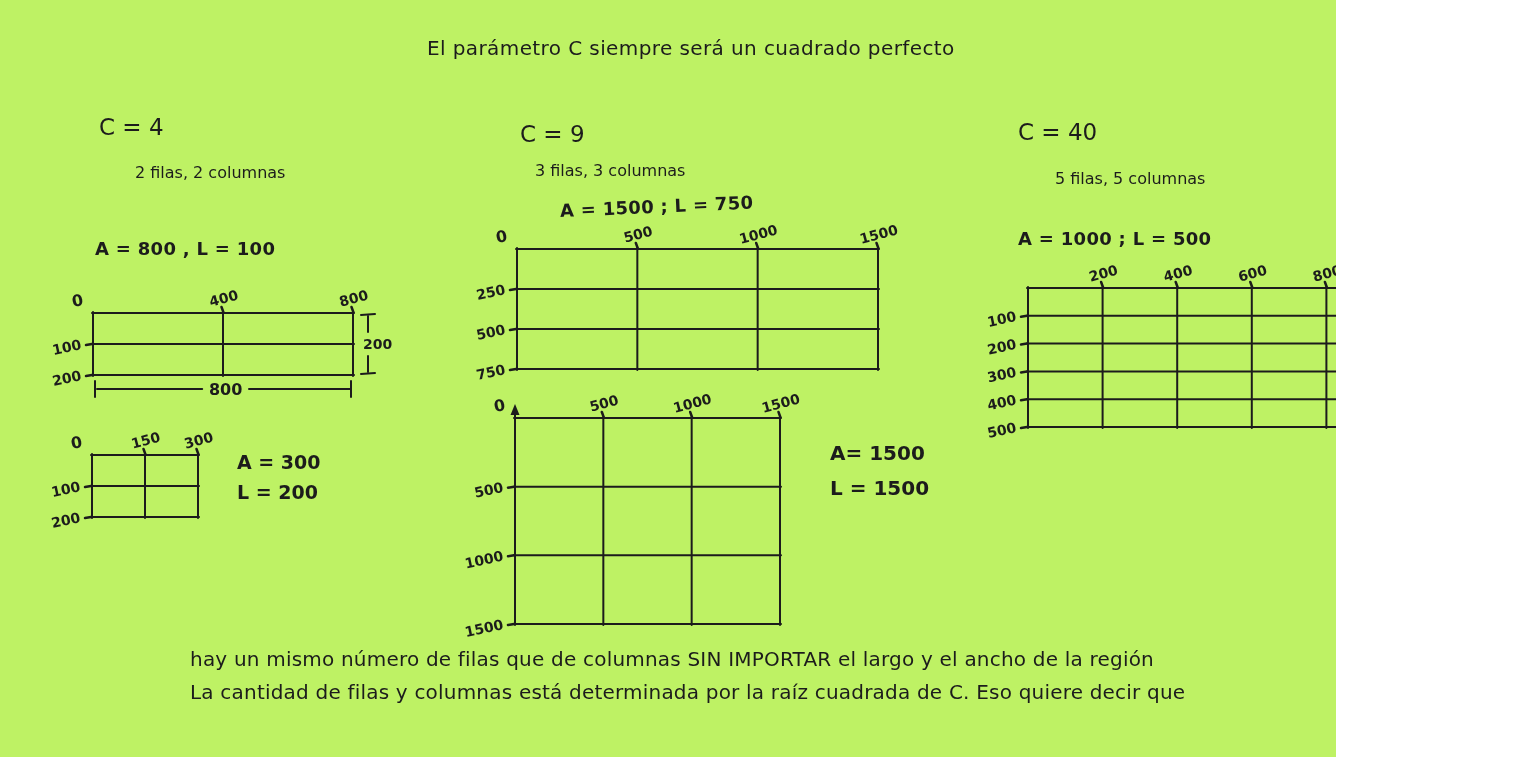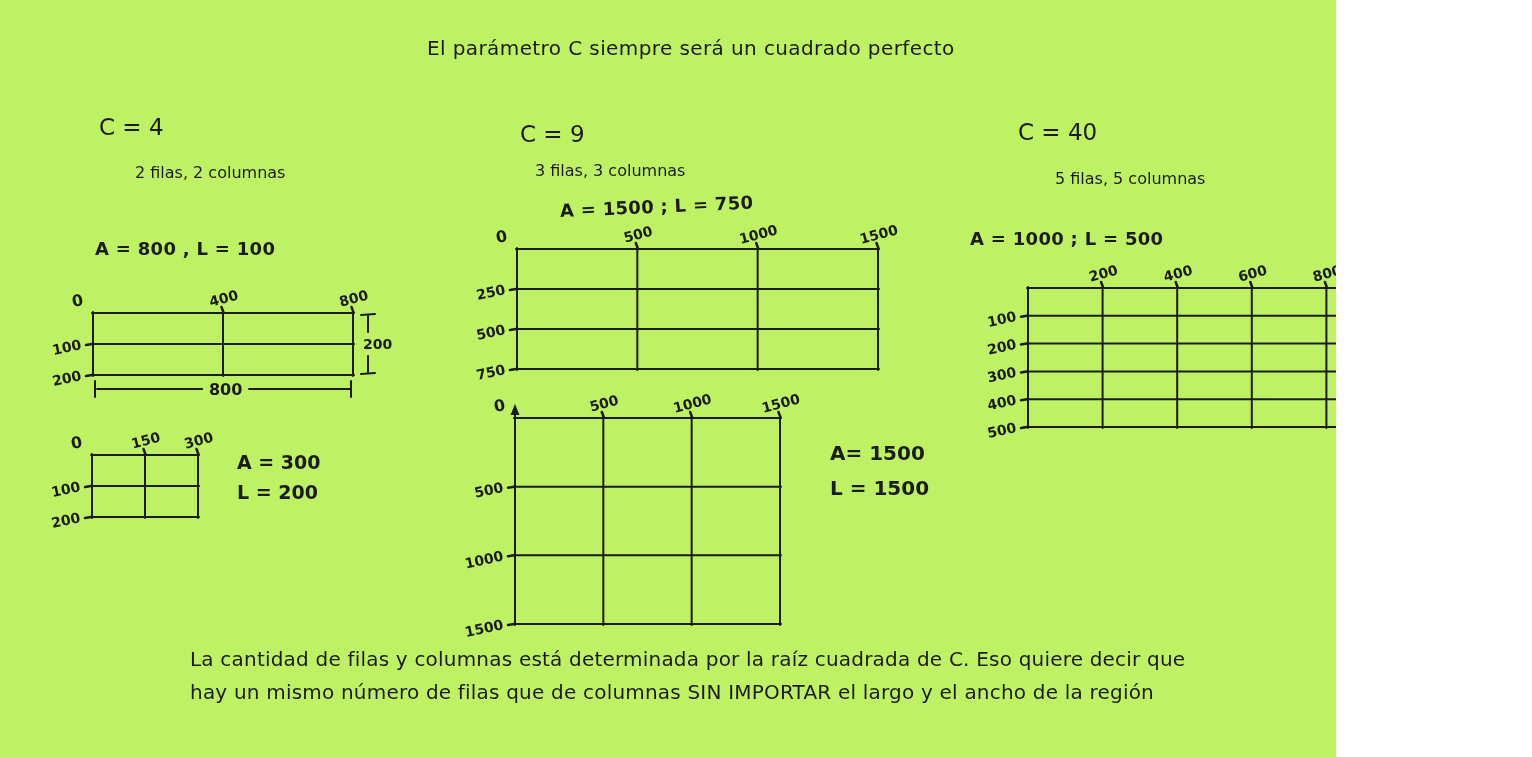--- a/index.html
+++ b/index.html
@@ -13,21 +13,21 @@
   .h-c4{left:99px;top:114px;}
   .h-c9{left:520px;top:121px;}
   .h-c25{left:1018px;top:119px;}
   .sub{font-size:16px;}
   .s-c4{left:135px;top:163px;}
   .s-c9{left:535px;top:161px;}
   .s-c25{left:1031px;top:169px;margin-left:24px;}
   .dims{font-size:18px;font-weight:bold;letter-spacing:.3px;}
   .d-c4{left:95px;top:238px;}
   .d-c9{left:560px;top:200px;transform:rotate(-2.5deg);transform-origin:left center;}
-  .d-c25{left:970px;top:228px;}
+  .d-c25{left:1018px;top:228px;}
   .footer{left:190px;top:643px;font-size:20px;line-height:33px;letter-spacing:.2px;}
   svg text{font-family:"DejaVu Sans","Liberation Sans",sans-serif;}
 </style>
 </head>
 <body>
 
 <div id="stage">
 
   <div class="abs title">El parámetro C siempre será un cuadrado perfecto</div>
 
@@ -37,22 +37,22 @@
 
   <div class="abs heading h-c9">C = 9</div>
   <div class="abs sub s-c9">3 filas, 3 columnas</div>
   <div class="abs dims d-c9">A = 1500 ;   L = 750</div>
 
   <div class="abs heading h-c25">C = 40</div>
   <div class="abs sub s-c25">5 filas, 5 columnas</div>
   <div class="abs dims d-c25">A = 1000  ;   L = 500</div>
 
   <div class="abs footer">
+    <div>hay un mismo número de filas que de columnas SIN IMPORTAR el largo y el ancho de la región</div>
     <div>La cantidad de filas y columnas está determinada por la raíz cuadrada de C. Eso quiere decir que</div>
-    <div>hay un mismo número de filas que de columnas SIN IMPORTAR el largo y el ancho de la región</div>
   </div>
 
 <svg width="495" height="179" style="position: absolute; left: 8px; top: 261px; overflow: visible;">
       <g transform="translate(85,52)">
         <g stroke="#1c1c1c" stroke-width="2" stroke-linecap="round" fill="none">
           <line x1="0" y1="-1" x2="0" y2="63"></line>
           <line x1="130" y1="-1" x2="130" y2="63"></line>
           <line x1="260" y1="-1" x2="260" y2="63"></line>
           <line x1="-1" y1="0" x2="261" y2="0"></line>
           <line x1="-1" y1="31" x2="261" y2="31"></line>

